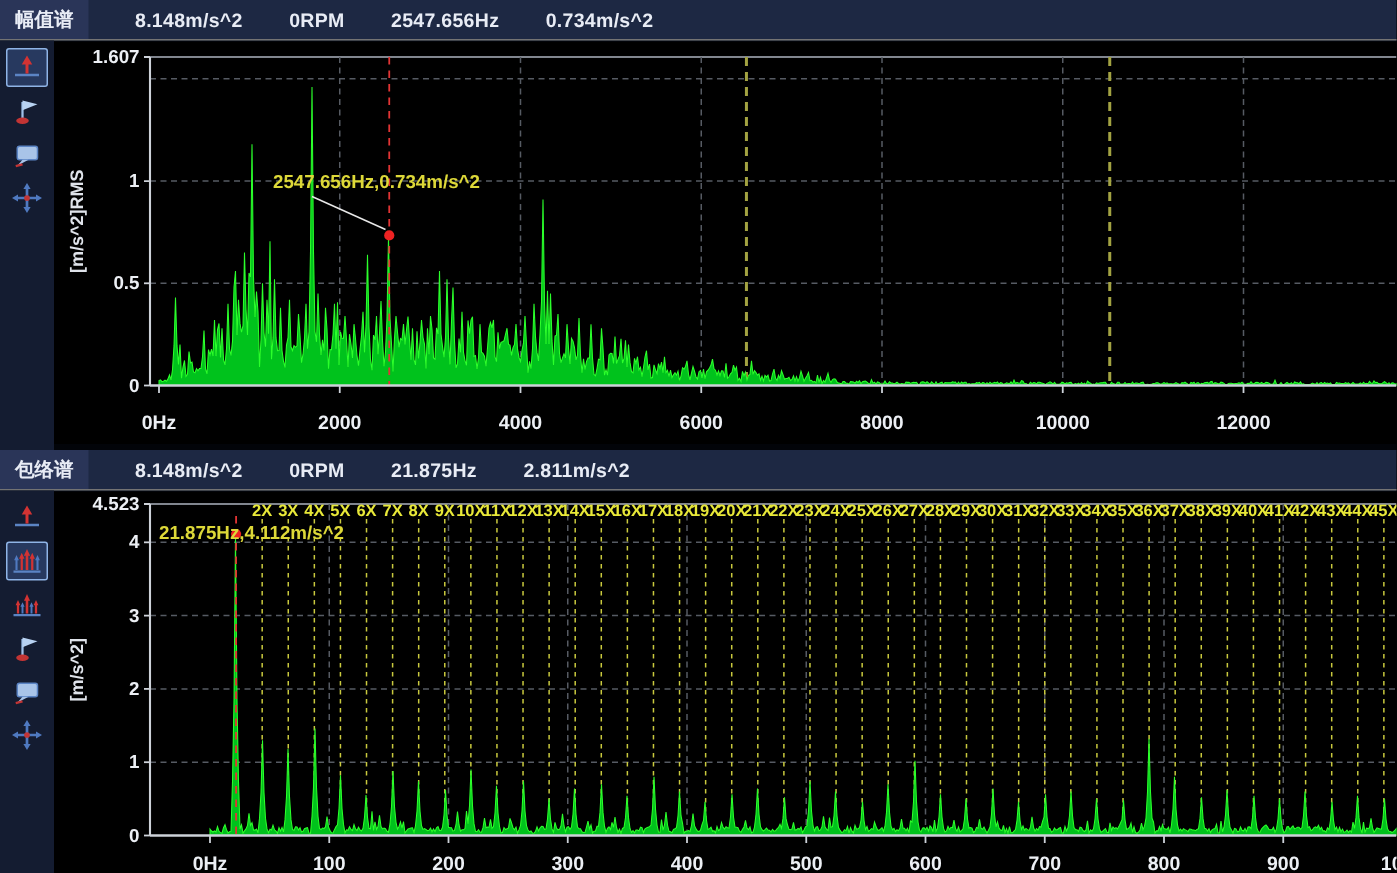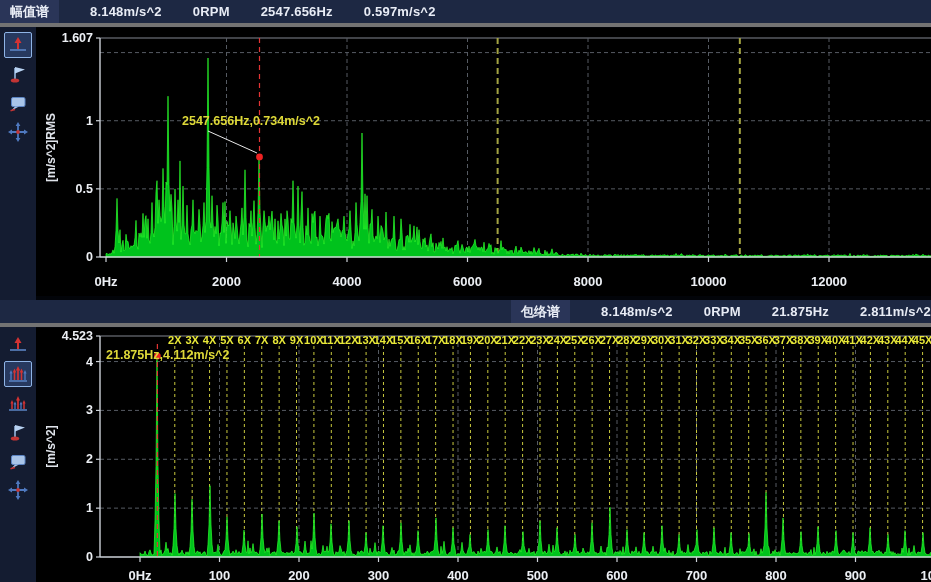--- a/index.html
+++ b/index.html
@@ -1,24 +1,24 @@
 <!DOCTYPE html>
 <html><head>
 <meta charset="utf-8">
 <style>
   html,body{margin:0;padding:0;background:#000;}
   body{width:931px;height:582px;overflow:hidden;font-family:"Liberation Sans",sans-serif;}
   #stage{position:relative;width:931px;height:582px;background:#020409;}
   .hdr{position:absolute;left:0;width:931px;height:27px;background:#1d2843;
        display:flex;align-items:center;color:#e8ecf5;font-size:13px;font-weight:700;
-       border-bottom:4px solid #737373;box-sizing:border-box;}
+       border-bottom:1px solid #737373;box-sizing:border-box;}
   .hdr .tab{height:100%;display:flex;align-items:center;padding:0 10px;background:#2a3558;}
   .hdr .hv{margin-left:31px;letter-spacing:.2px;white-space:nowrap;}
   #hdr-amp{top:0;}
-  #hdr-env{top:300px;justify-content:flex-end;}
+  #hdr-env{top:300px;}
   .tb{position:absolute;left:0;width:36px;background:#141c31;display:flex;flex-direction:column;
       align-items:center;padding-top:5px;gap:3px;box-sizing:border-box;}
   #tb-amp{top:27px;height:273px;}
   #tb-env{top:327px;height:255px;}
   .tbtn{width:28px;height:26px;display:flex;align-items:center;justify-content:center;
         border:1px solid transparent;border-radius:2px;cursor:pointer;box-sizing:border-box;}
   .tbtn.sel{border-color:#8fb4e6;background:#27395f;}
   .tbtn svg{display:block;}
   svg.plot{position:absolute;left:36px;background:#000;}
   #plot-amp{top:28px;}
@@ -27,21 +27,21 @@
 </style>
 </head>
 <body>
 <div id="stage">
 
   <div class="hdr" id="hdr-amp">
     <div class="tab">幅值谱</div>
     <span class="hv">8.148m/s^2</span>
     <span class="hv">0RPM</span>
     <span class="hv">2547.656Hz</span>
-    <span class="hv">0.597m/s^2</span>
+    <span class="hv">0.734m/s^2</span>
   </div>
   <div class="tb" id="tb-amp">
       <div class="tbtn sel">
         <svg width="22" height="22" viewBox="0 0 22 22" fill="none">
       <path d="M3 16 H19" stroke="#5b84c4" stroke-width="1.6"></path>
       <path d="M11 15 V8" stroke="#d23333" stroke-width="2"></path>
       <path d="M11 3 L7.5 9 H14.5 Z" fill="#d23333"></path>
         </svg>
       </div>
       <div class="tbtn">

